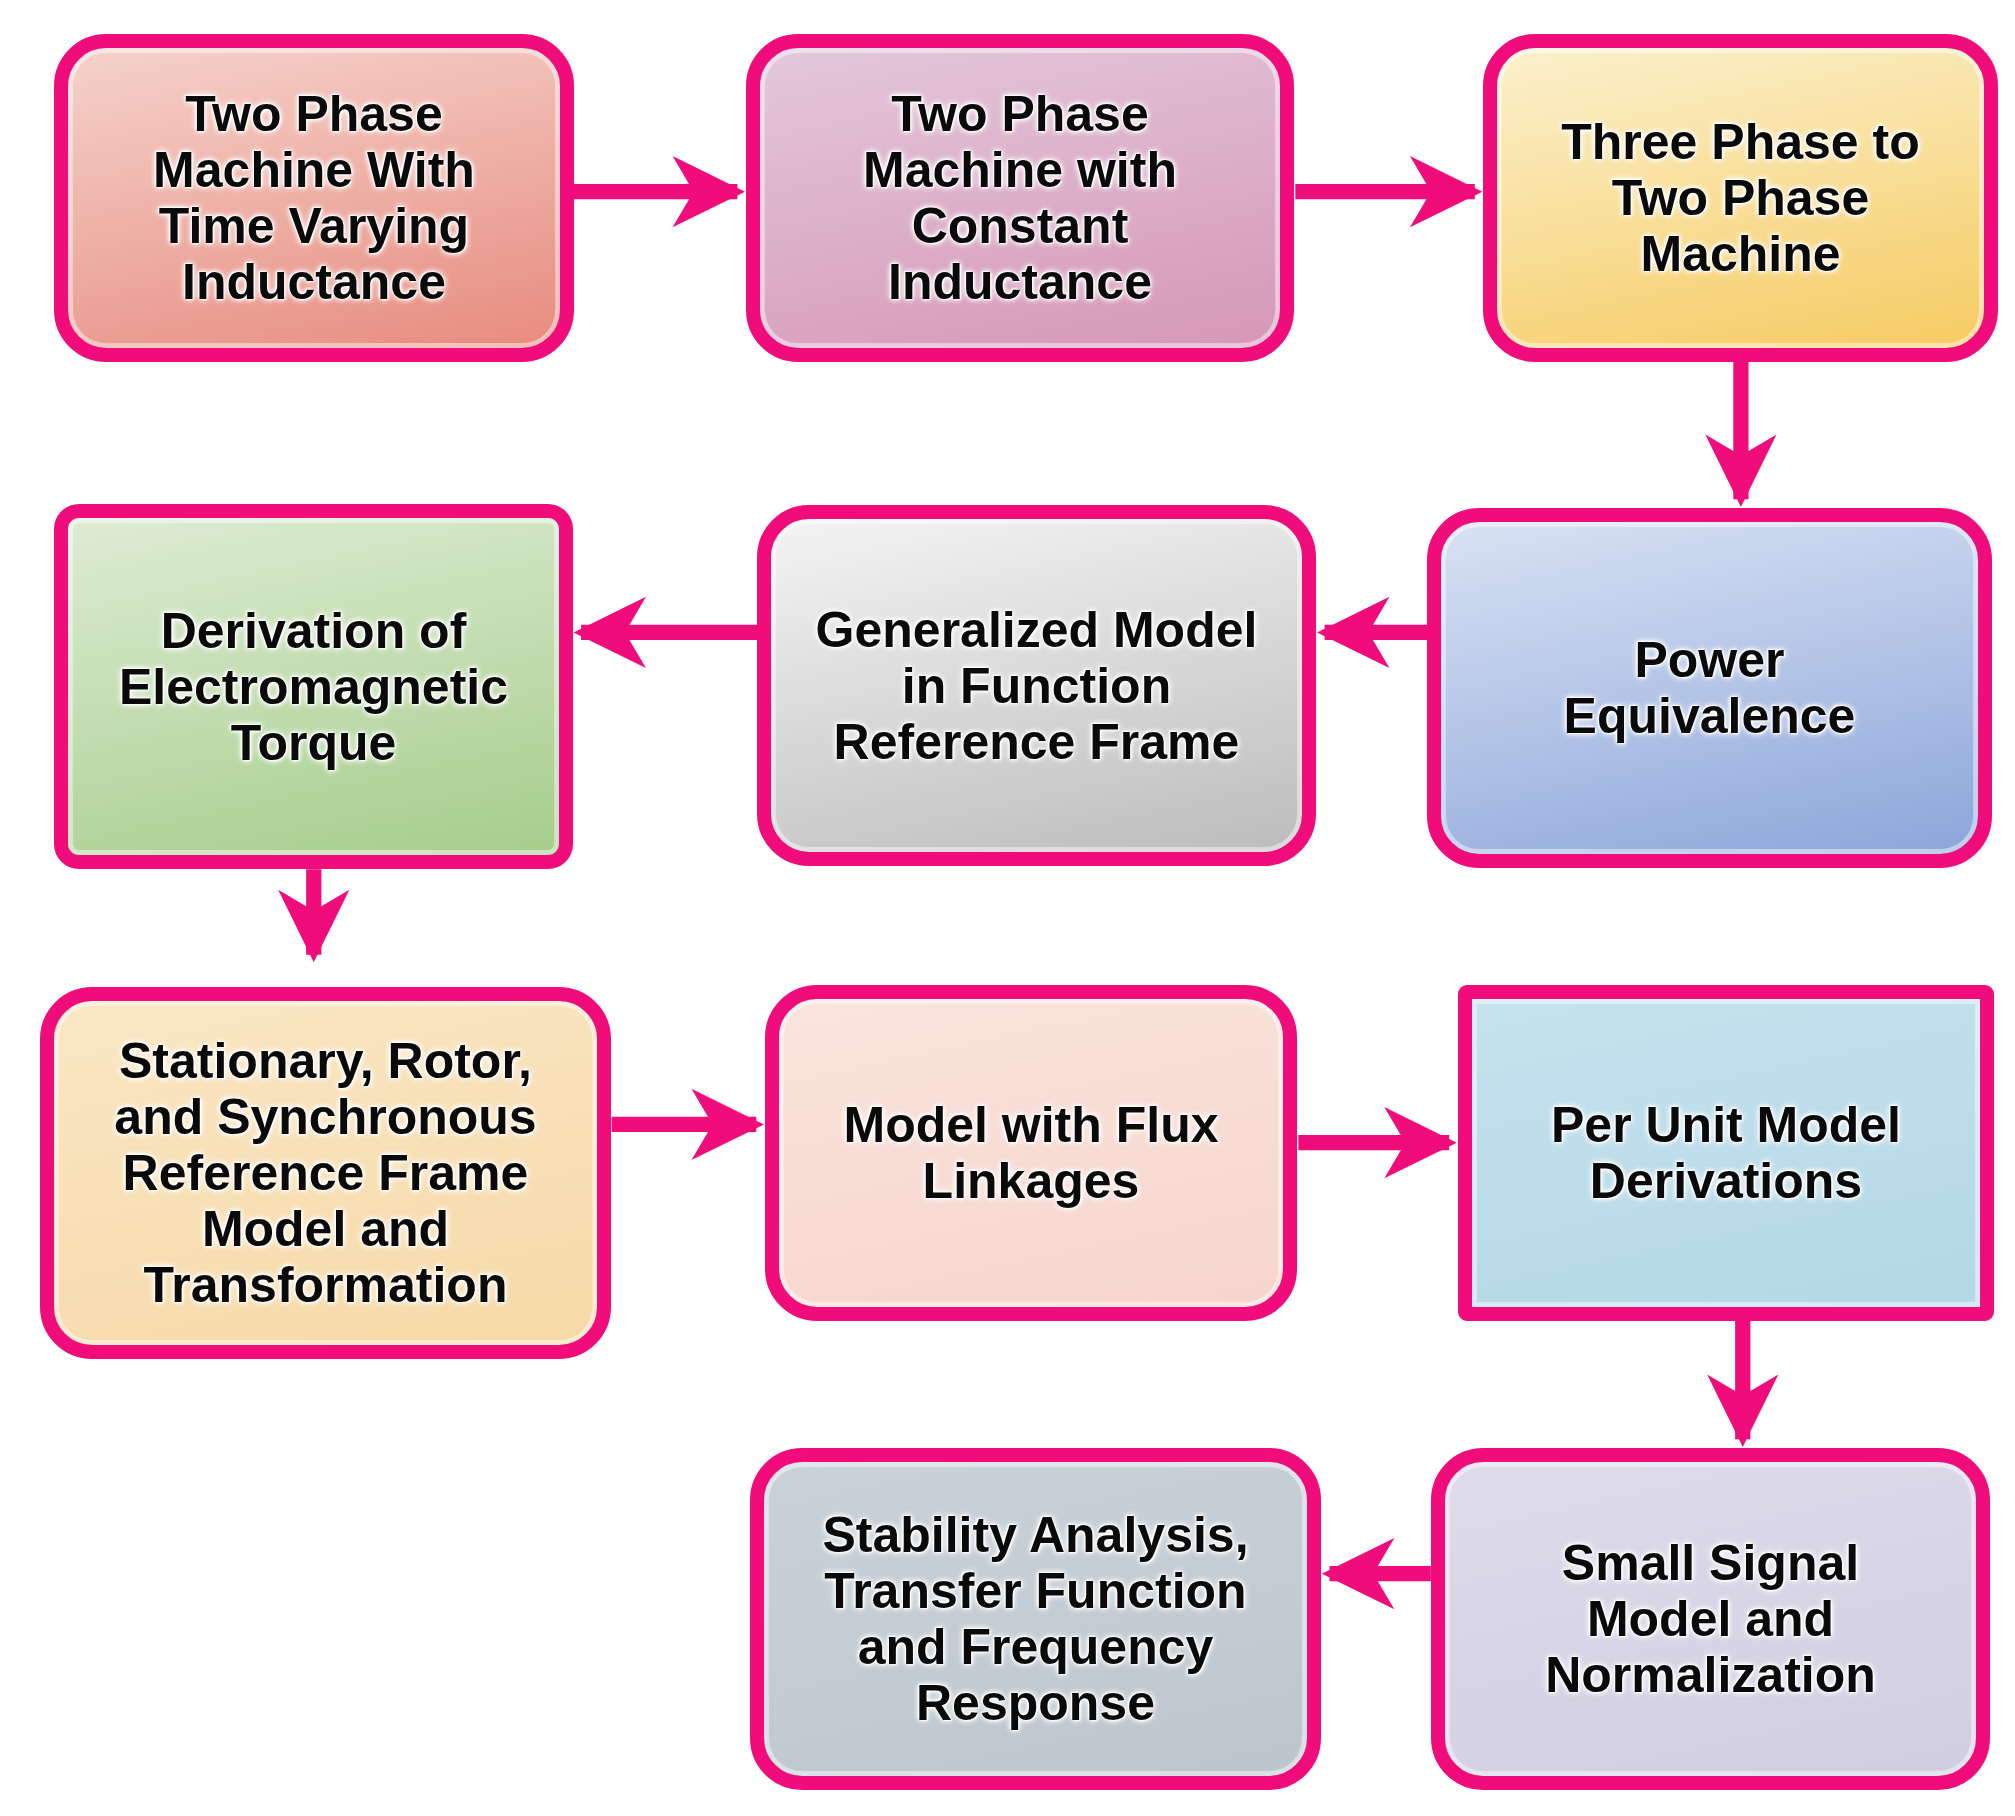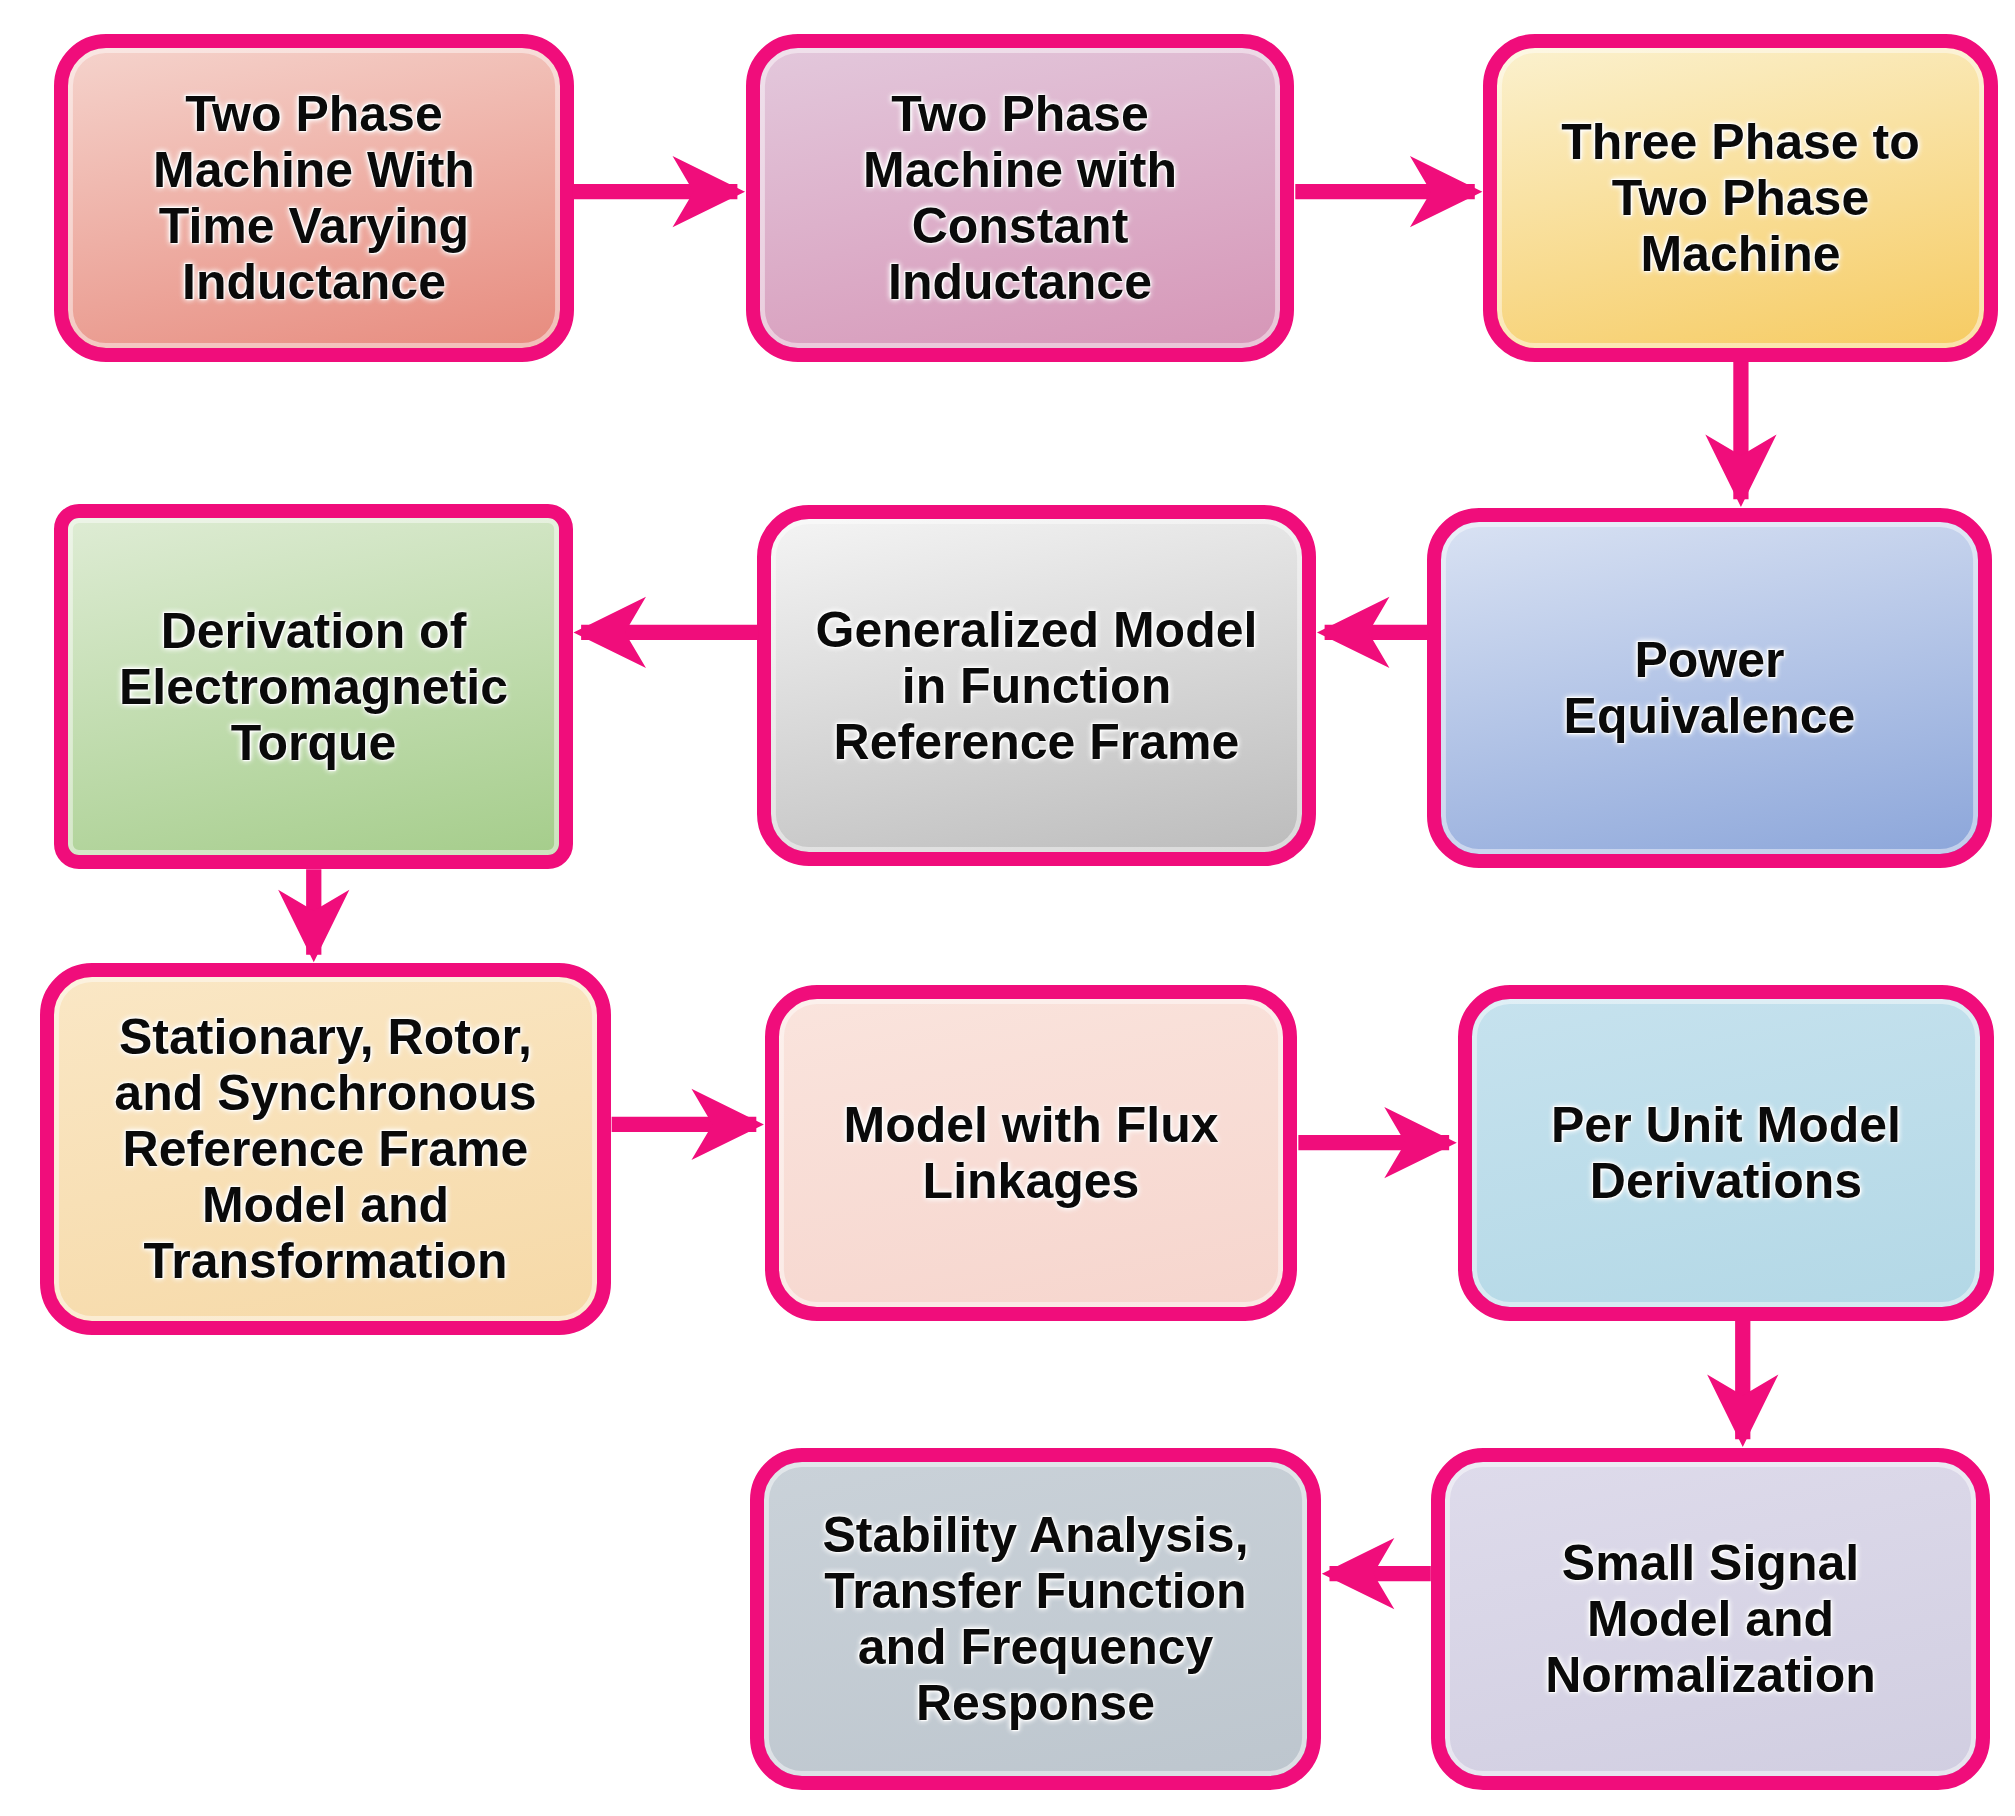--- a/index.html
+++ b/index.html
@@ -90,32 +90,32 @@
   <div class="node n5" style="background: linear-gradient(168deg, rgb(244, 244, 244) 0%, rgb(188, 188, 188) 100%);">
     <span class="node-label">Generalized Model
 in Function
 Reference Frame</span>
   </div>
   <div class="node n6" style="background: linear-gradient(168deg, rgb(222, 236, 212) 0%, rgb(165, 205, 139) 100%);">
     <span class="node-label">Derivation of
 Electromagnetic
 Torque</span>
   </div>
-  <div class="node n7" style="background: linear-gradient(168deg, rgb(250, 231, 197) 0%, rgb(246, 217, 167) 100%);">
+  <div class="node n7" style="background: linear-gradient(168deg, rgb(250, 231, 197) 0%, rgb(246, 217, 167) 100%); margin-top: 24px;">
     <span class="node-label">Stationary, Rotor,
 and Synchronous
 Reference Frame
 Model and
 Transformation</span>
   </div>
   <div class="node n8" style="background: linear-gradient(168deg, rgb(250, 228, 221) 0%, rgb(246, 213, 205) 100%);">
     <span class="node-label">Model with Flux
 Linkages</span>
   </div>
-  <div class="node n9" style="background: linear-gradient(168deg, rgb(198, 226, 238) 0%, rgb(179, 216, 230) 100%);">
+  <div class="node n9" style="background: linear-gradient(168deg, rgb(198, 226, 238) 0%, rgb(179, 216, 230) 100%); border-radius: 9px;">
     <span class="node-label">Per Unit Model
 Derivations</span>
   </div>
   <div class="node n10" style="background: linear-gradient(168deg, rgb(222, 219, 235) 0%, rgb(209, 206, 225) 100%);">
     <span class="node-label">Small Signal
 Model and
 Normalization</span>
   </div>
   <div class="node n11" style="background: linear-gradient(168deg, rgb(202, 210, 217) 0%, rgb(189, 198, 206) 100%);">
     <span class="node-label">Stability Analysis,

